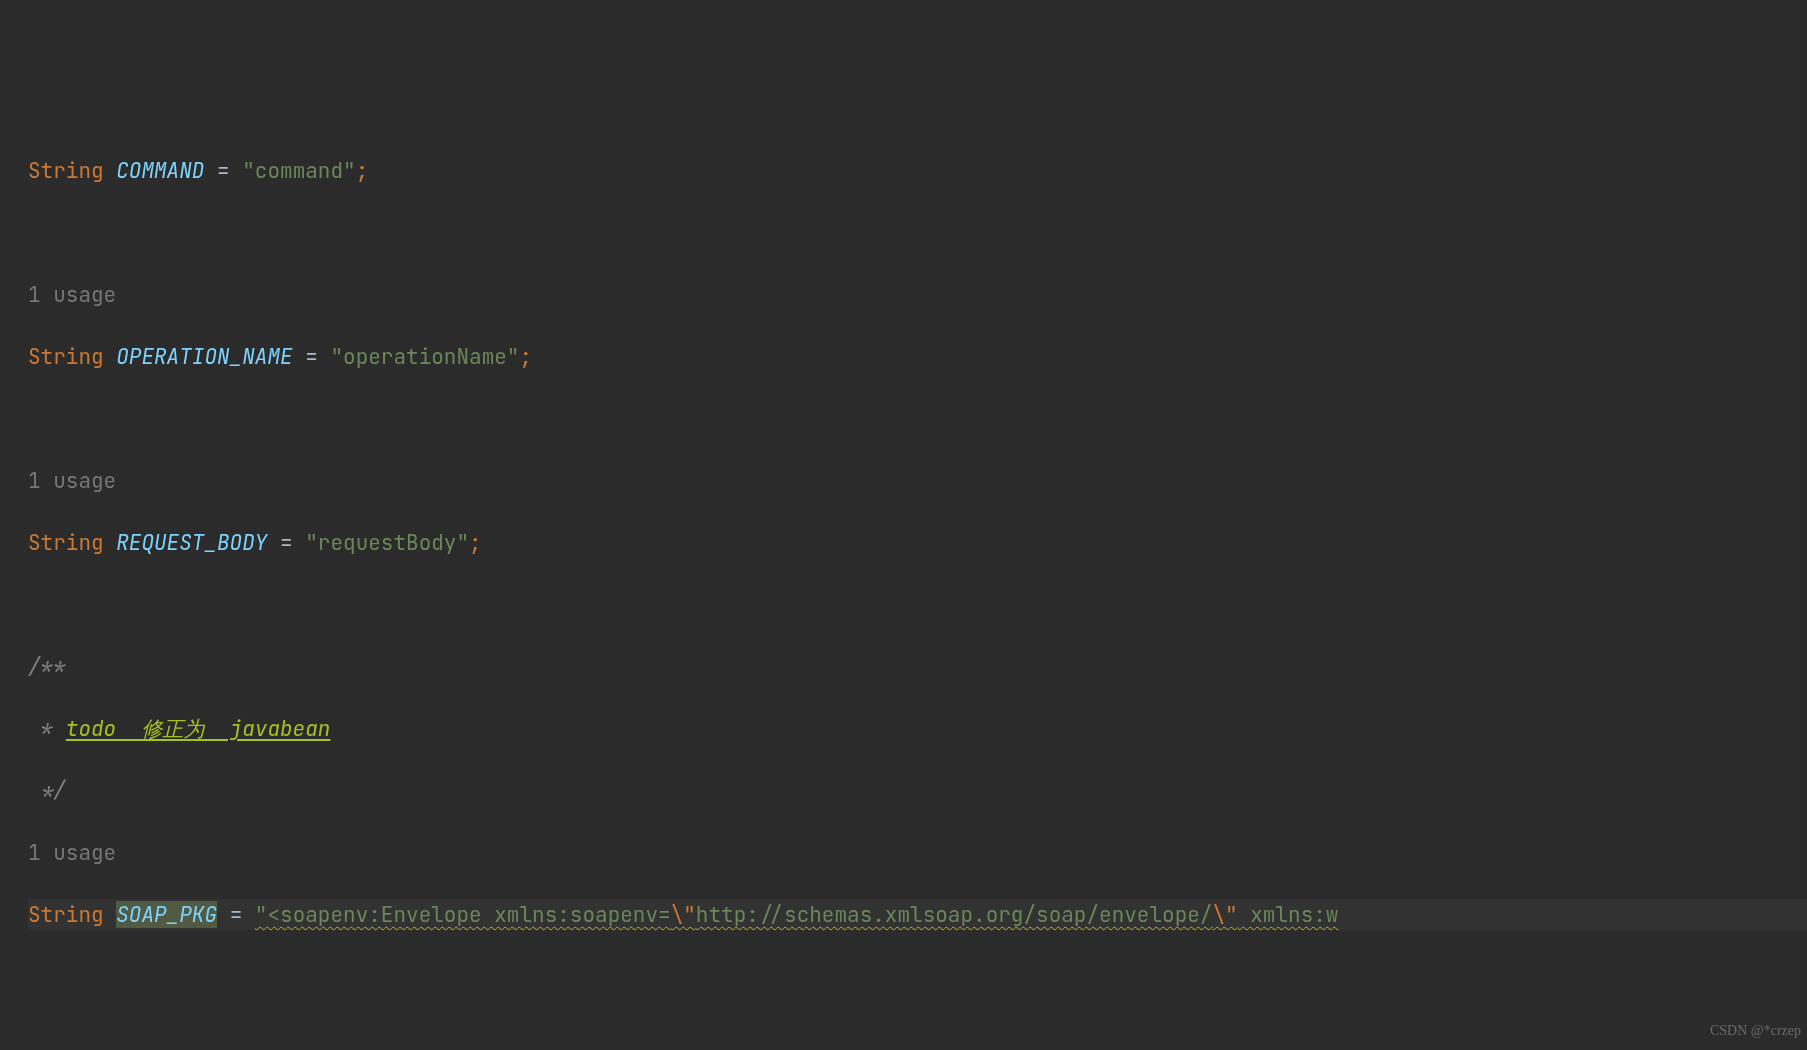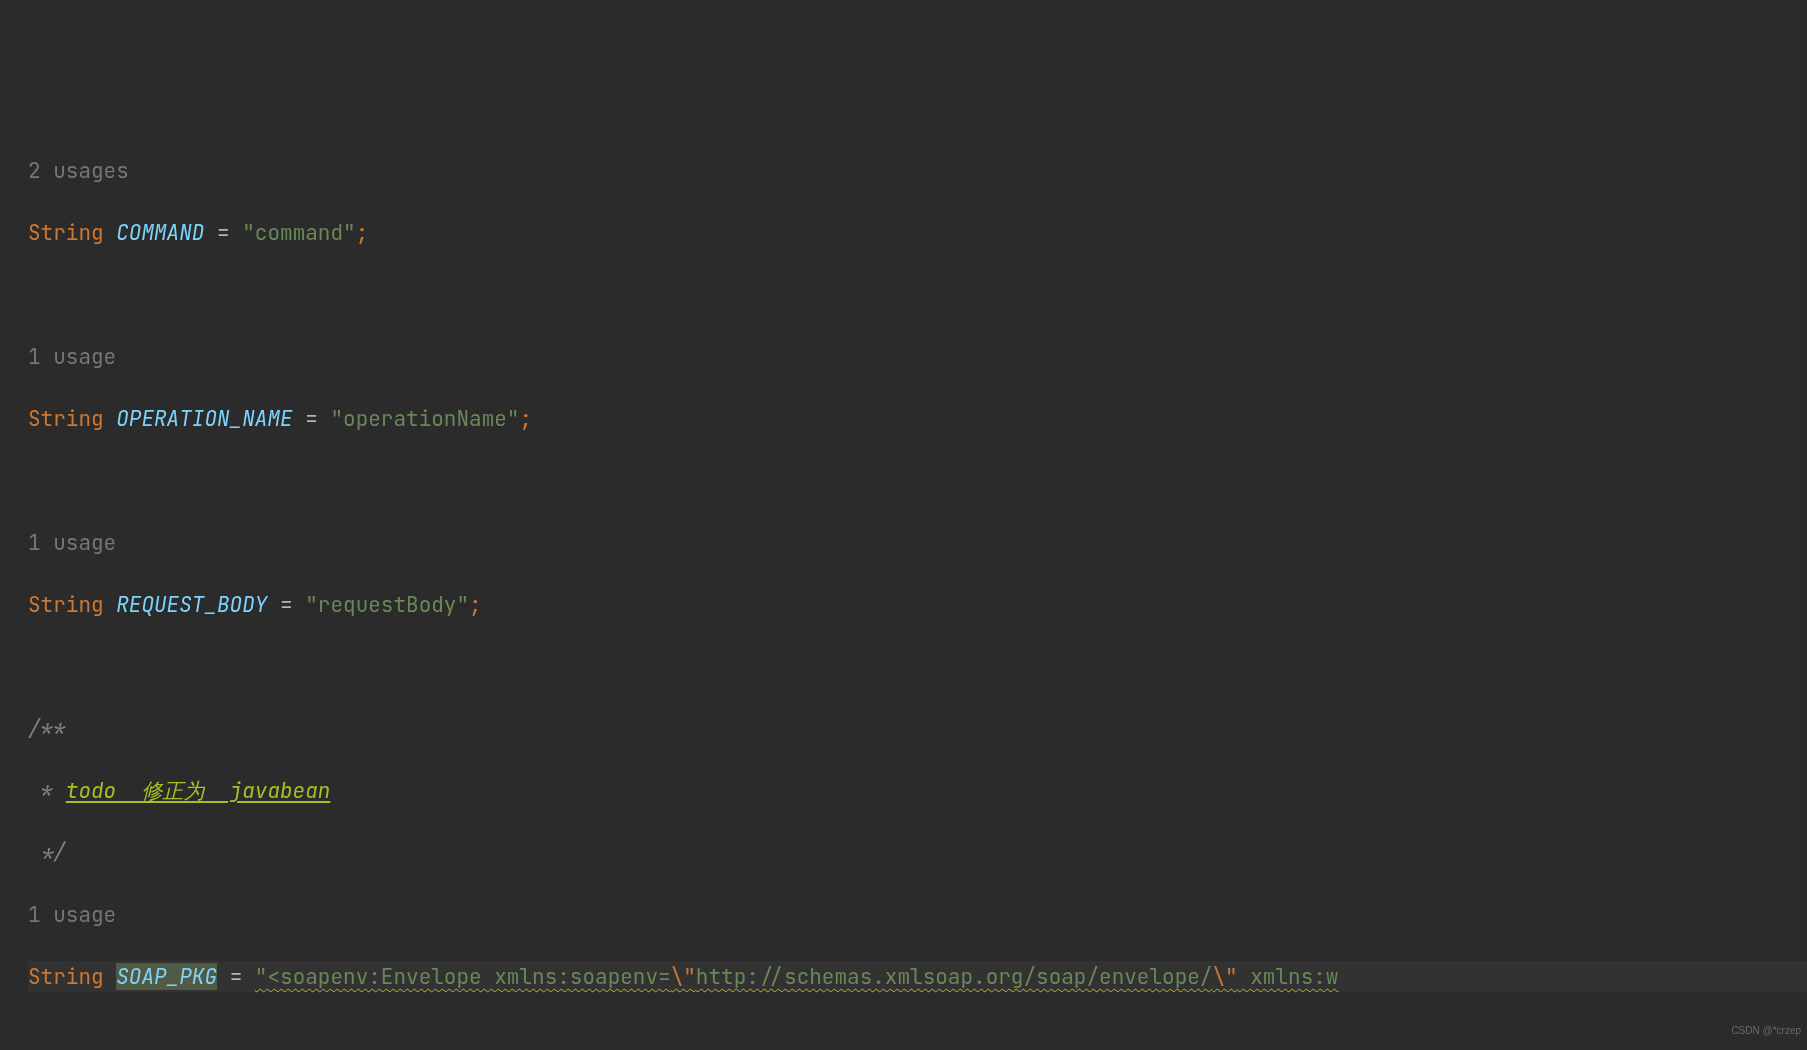--- a/index.html
+++ b/index.html
@@ -40,34 +40,33 @@
     text-decoration-color: #808080;
     text-decoration-thickness: 1px;
     text-underline-offset: 3px;
     text-decoration: underline;
   }
 
   .watermark {
     position: fixed;
     right: 6px;
     bottom: 4px;
-    font-size: 10px;
+    font-size: 14px;
     color: #6a6a6a;
-    font-family: Liberation Sans, sans-serif;
+    font-family: Liberation Serif, serif;
     font-style: normal;
     white-space: nowrap;
   }
 </style>
 </head>
 <body>
 
 
 
 <div>
-<span class="line"><span class="usage">2 usages</span></span>
 <span class="line"><span class="kw">String</span> <span class="var">COMMAND</span><span class="op"> = </span><span class="str">"command"</span><span class="semi">;</span></span>
 <span class="line"> </span>
 <span class="line"><span class="usage">1 usage</span></span>
 <span class="line"><span class="kw">String</span> <span class="var">OPERATION_NAME</span><span class="op"> = </span><span class="str">"operationName"</span><span class="semi">;</span></span>
 <span class="line"> </span>
 <span class="line"><span class="usage">1 usage</span></span>
 <span class="line"><span class="kw">String</span> <span class="var">REQUEST_BODY</span><span class="op"> = </span><span class="str">"requestBody"</span><span class="semi">;</span></span>
 <span class="line"> </span>
 <span class="line"><span class="cmt">/**</span></span>
 <span class="line"><span class="cmt"> * </span><span class="todo wavytodo">todo  修正为  javabean</span></span>

